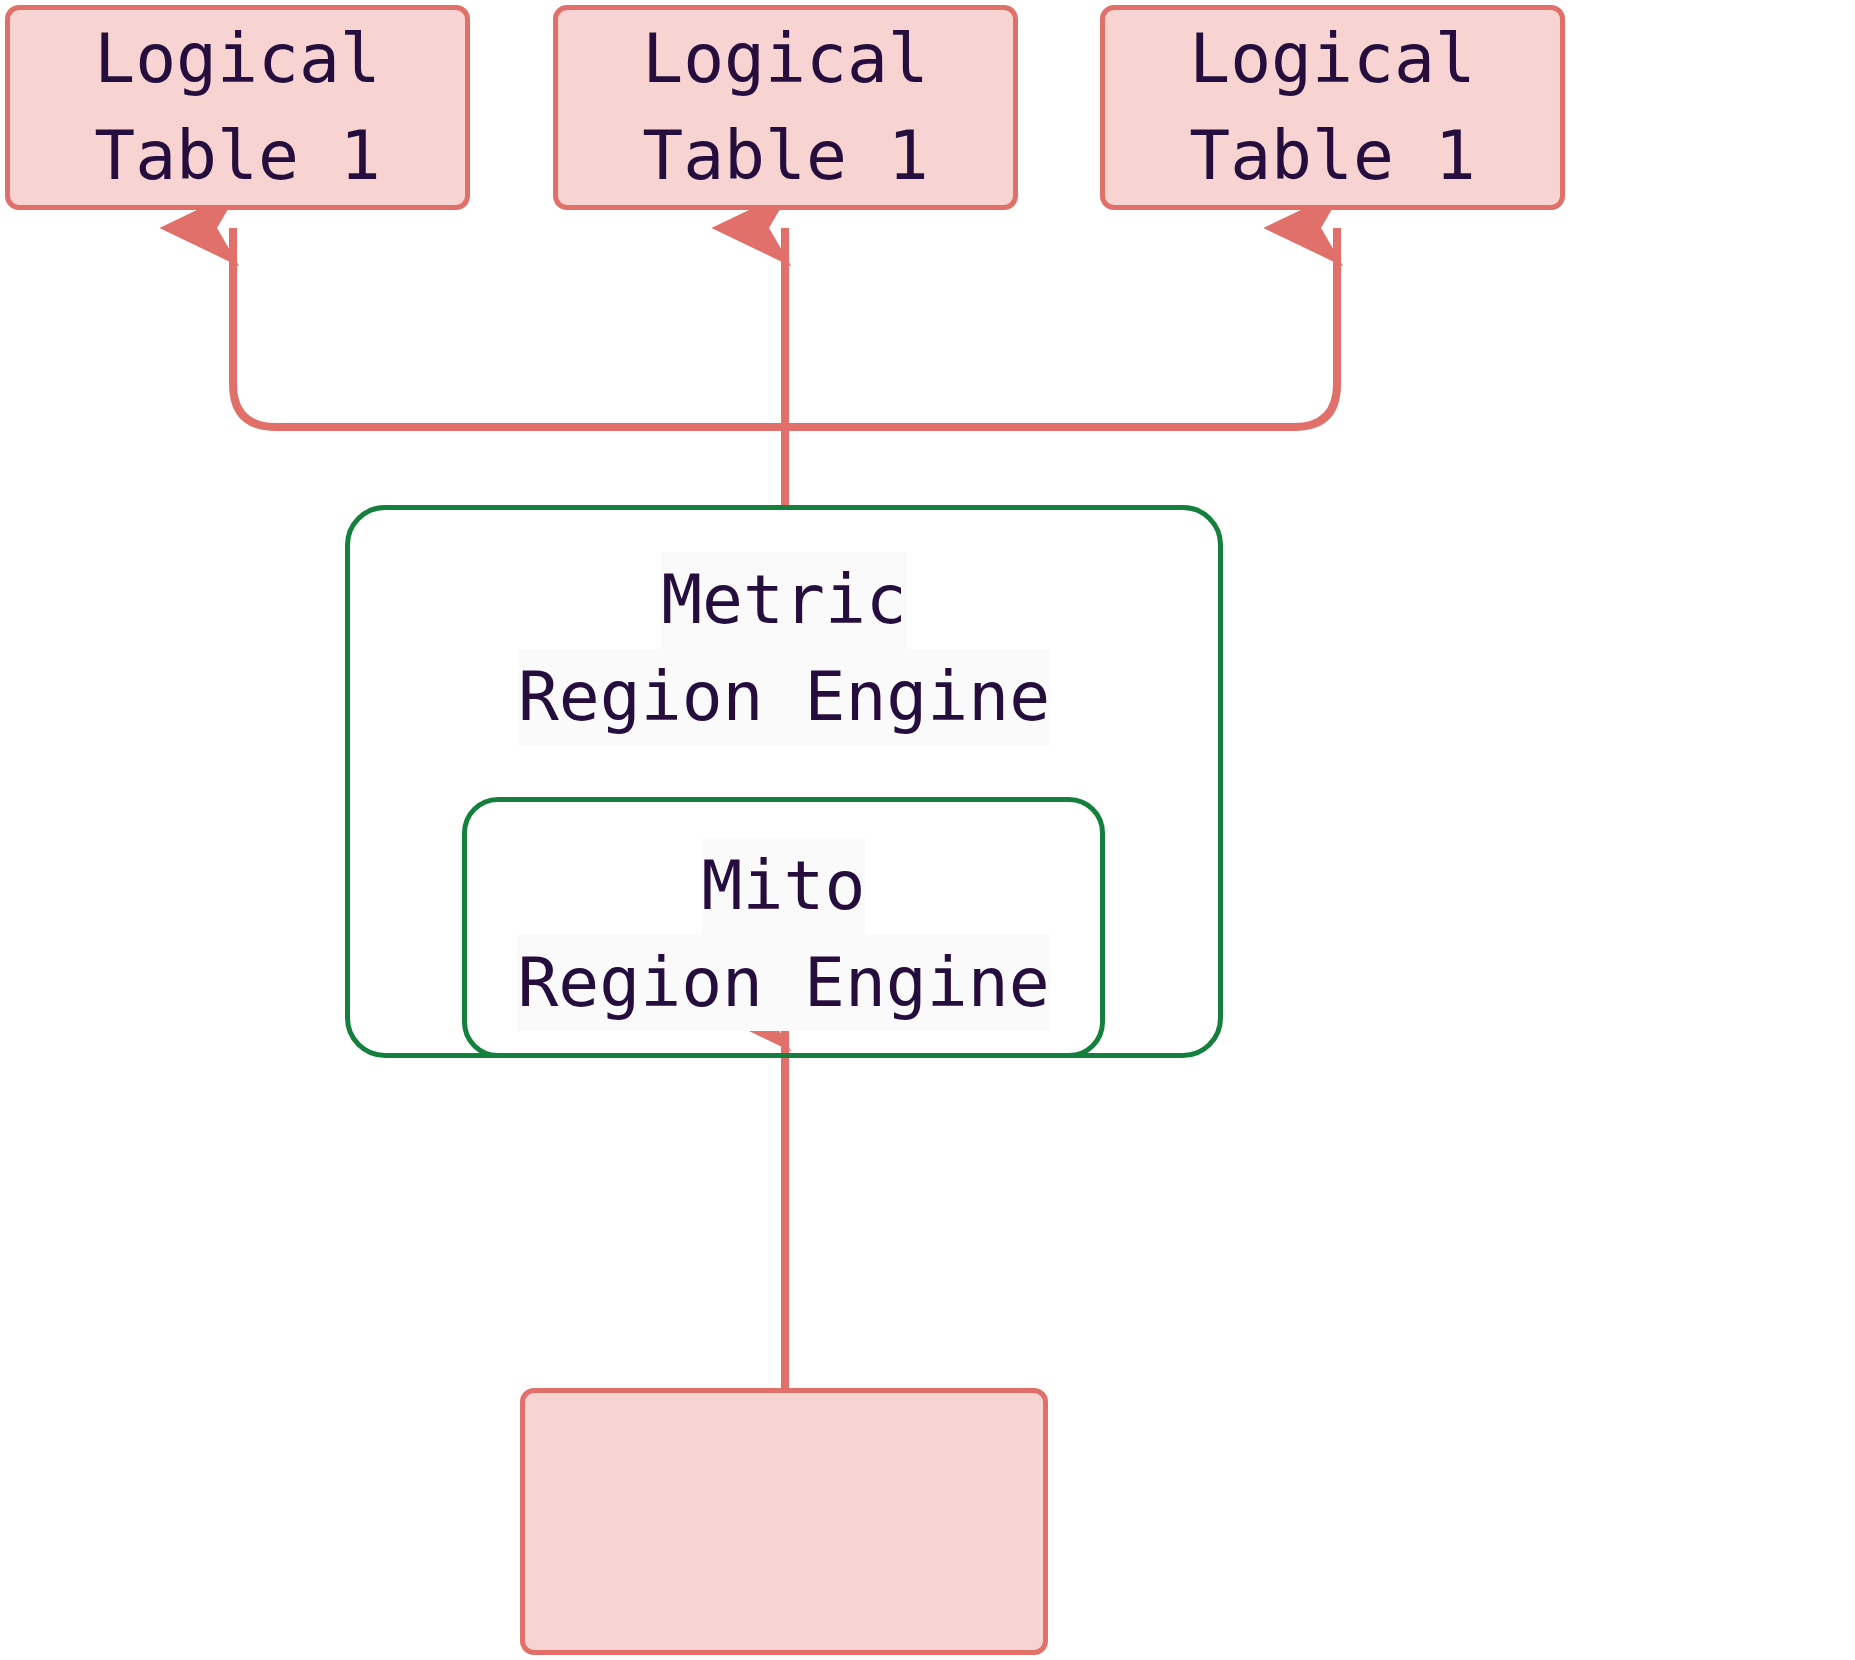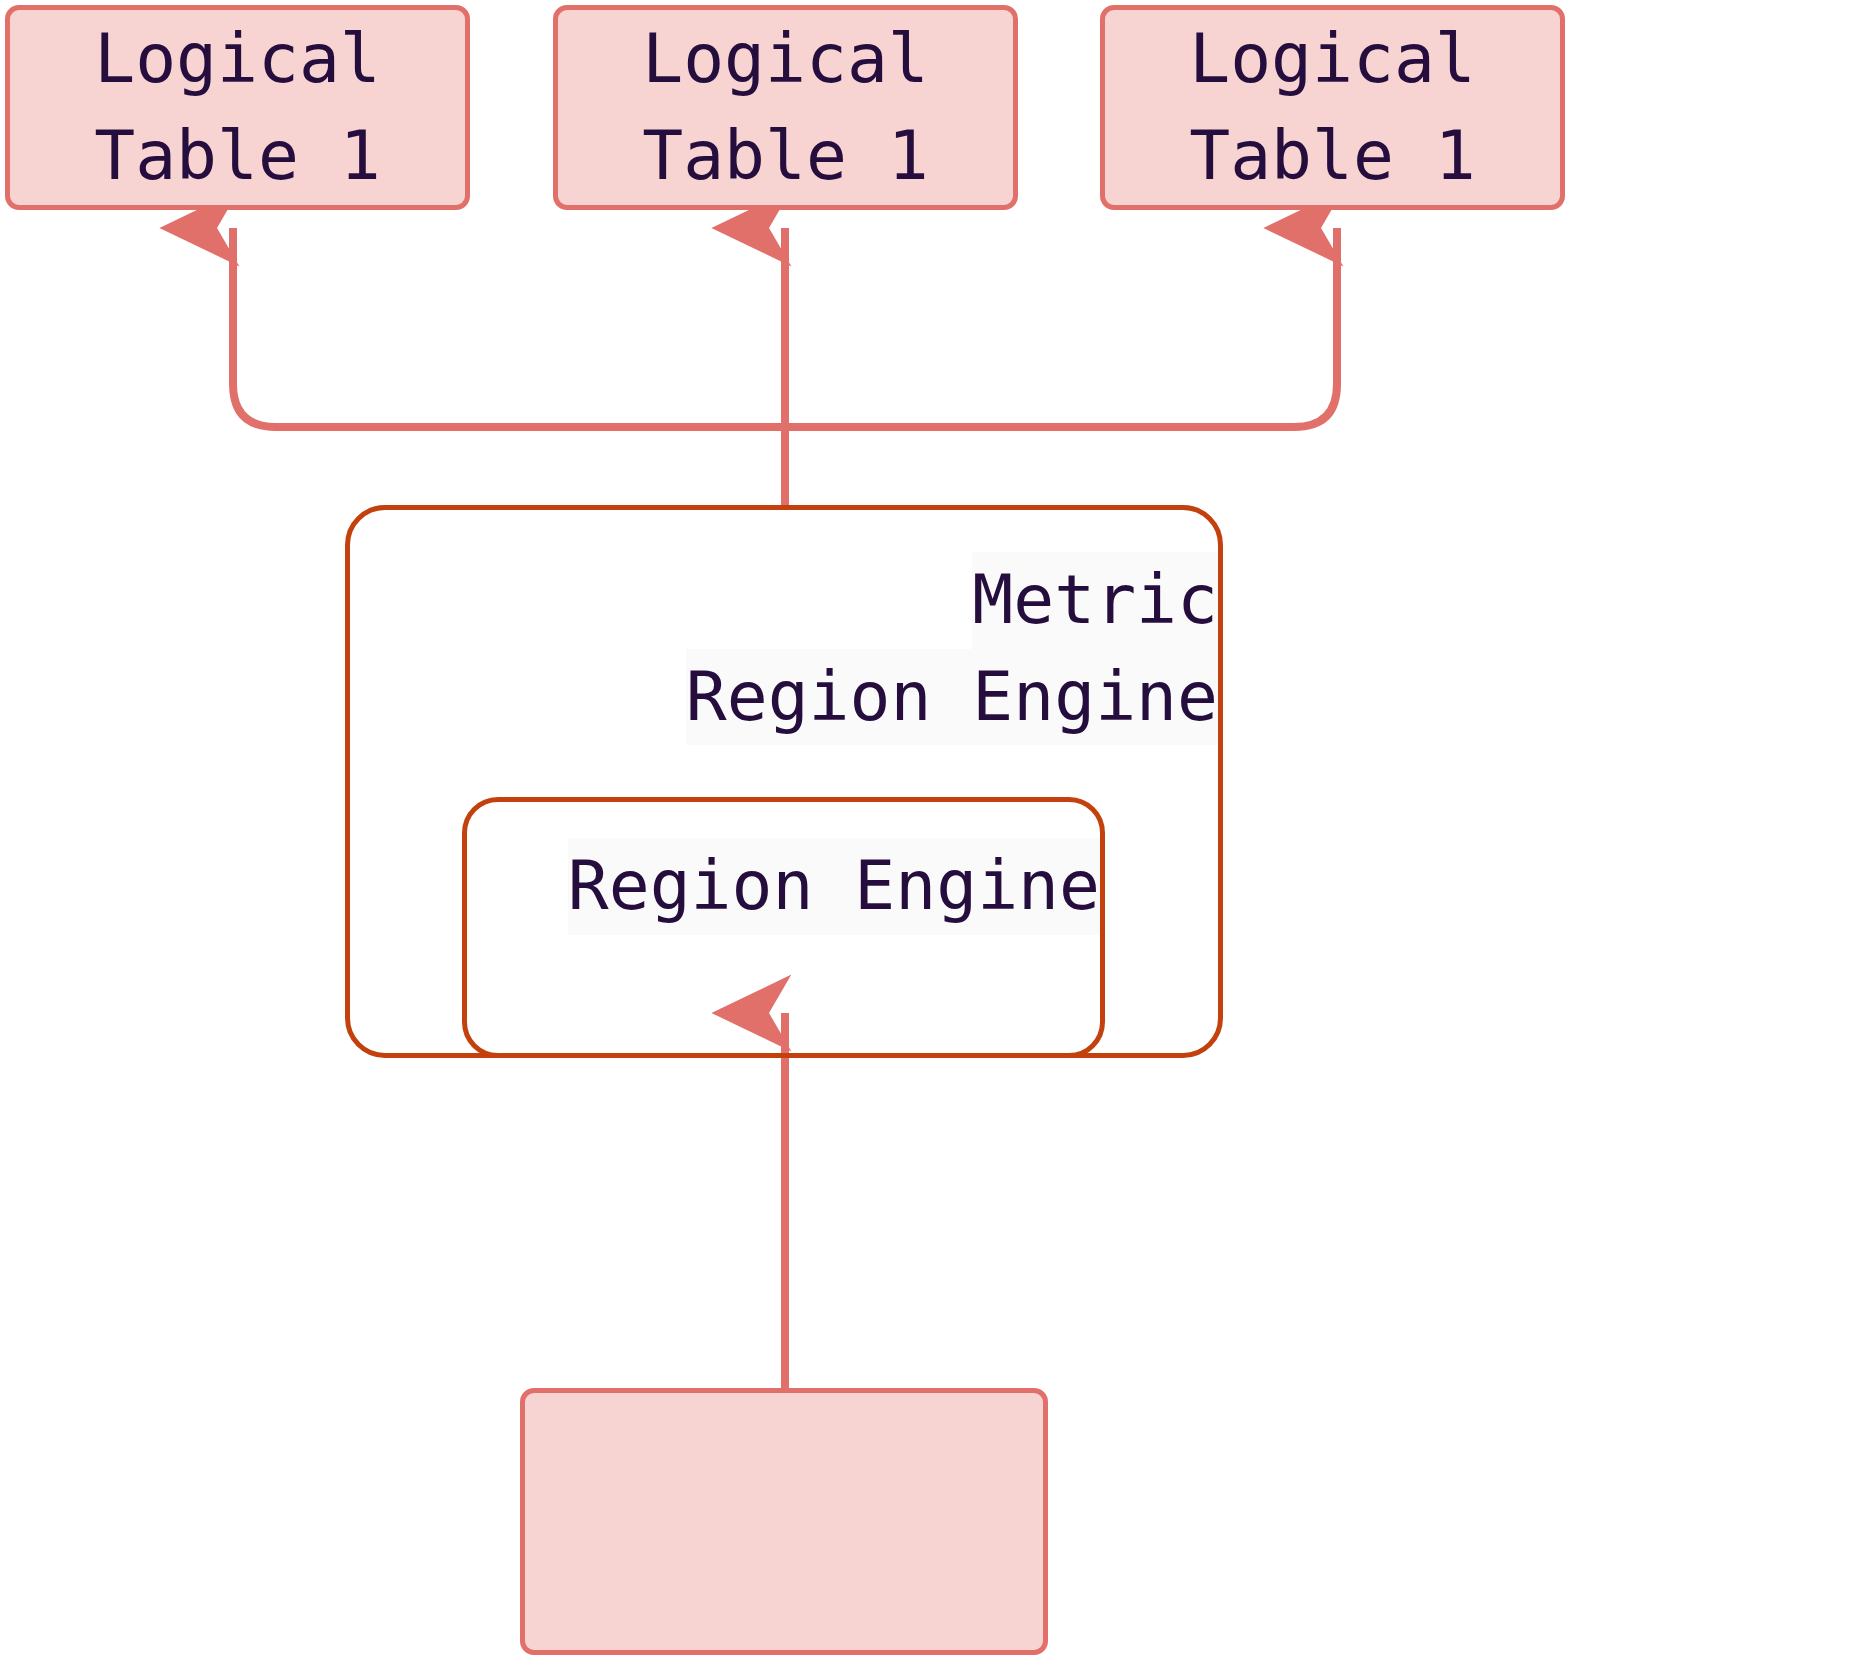--- a/index.html
+++ b/index.html
@@ -49,24 +49,23 @@
   }
 
   .filled {
     background: #F7D4D2;
     border: 5px solid #E2706A;
     border-radius: 14px;
     z-index: 4;
   }
   .outlined {
     background: transparent;
-    border: 5px solid #c2410c;
+    border: 5px solid #15803d;
     border-radius: 40px;
     z-index: 2;
-    align-items: flex-end;
   }
   .outlined.inner {
     border-radius: 36px;
     z-index: 3;
   }
 
   
   .logical-node .line   { font-size: 68px; }
   .physical-node .line  { font-size: 68px; }
   .metric-node .line    { font-size: 68px; background: #FAFAFA; }
@@ -129,19 +128,20 @@
     <span class="line">Logical</span>
     <span class="line">Table 1</span>
   </div>
 
   <div id="metric-engine" class="node outlined metric-node">
     <span class="line">Metric</span>
     <span class="line">Region Engine</span>
   </div>
 
   <div id="mito-engine" class="node outlined inner mito-node">
+    <span class="line">Mito</span>
     <span class="line">Region Engine</span>
   </div>
 
   <div id="physical-table" class="node filled physical-node">
   </div>
 
 </div>
 
 </body></html>

